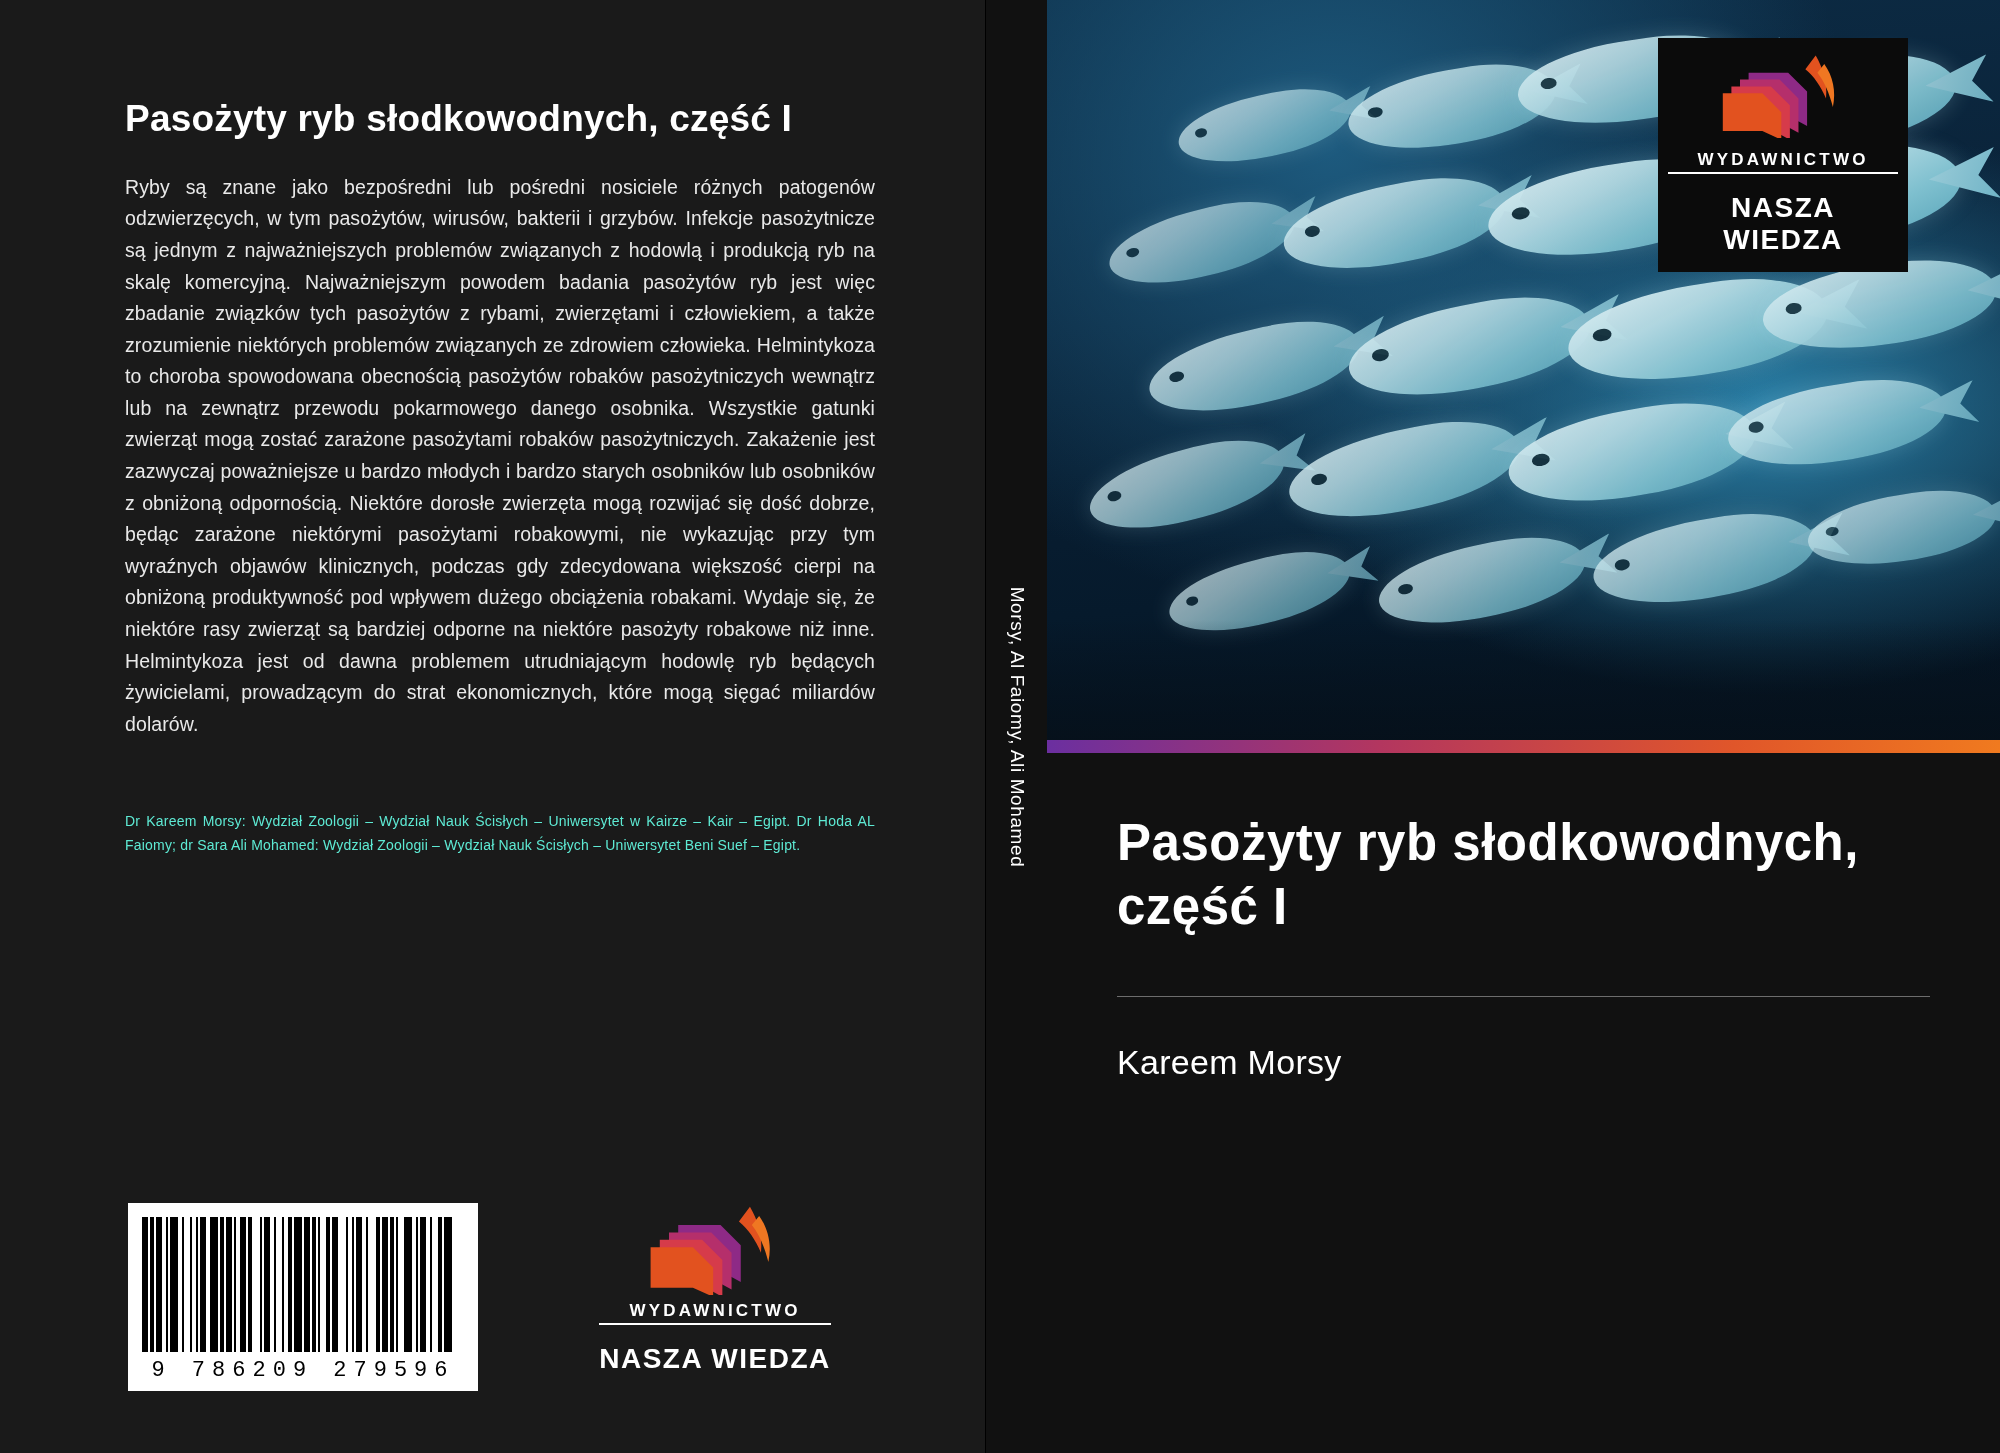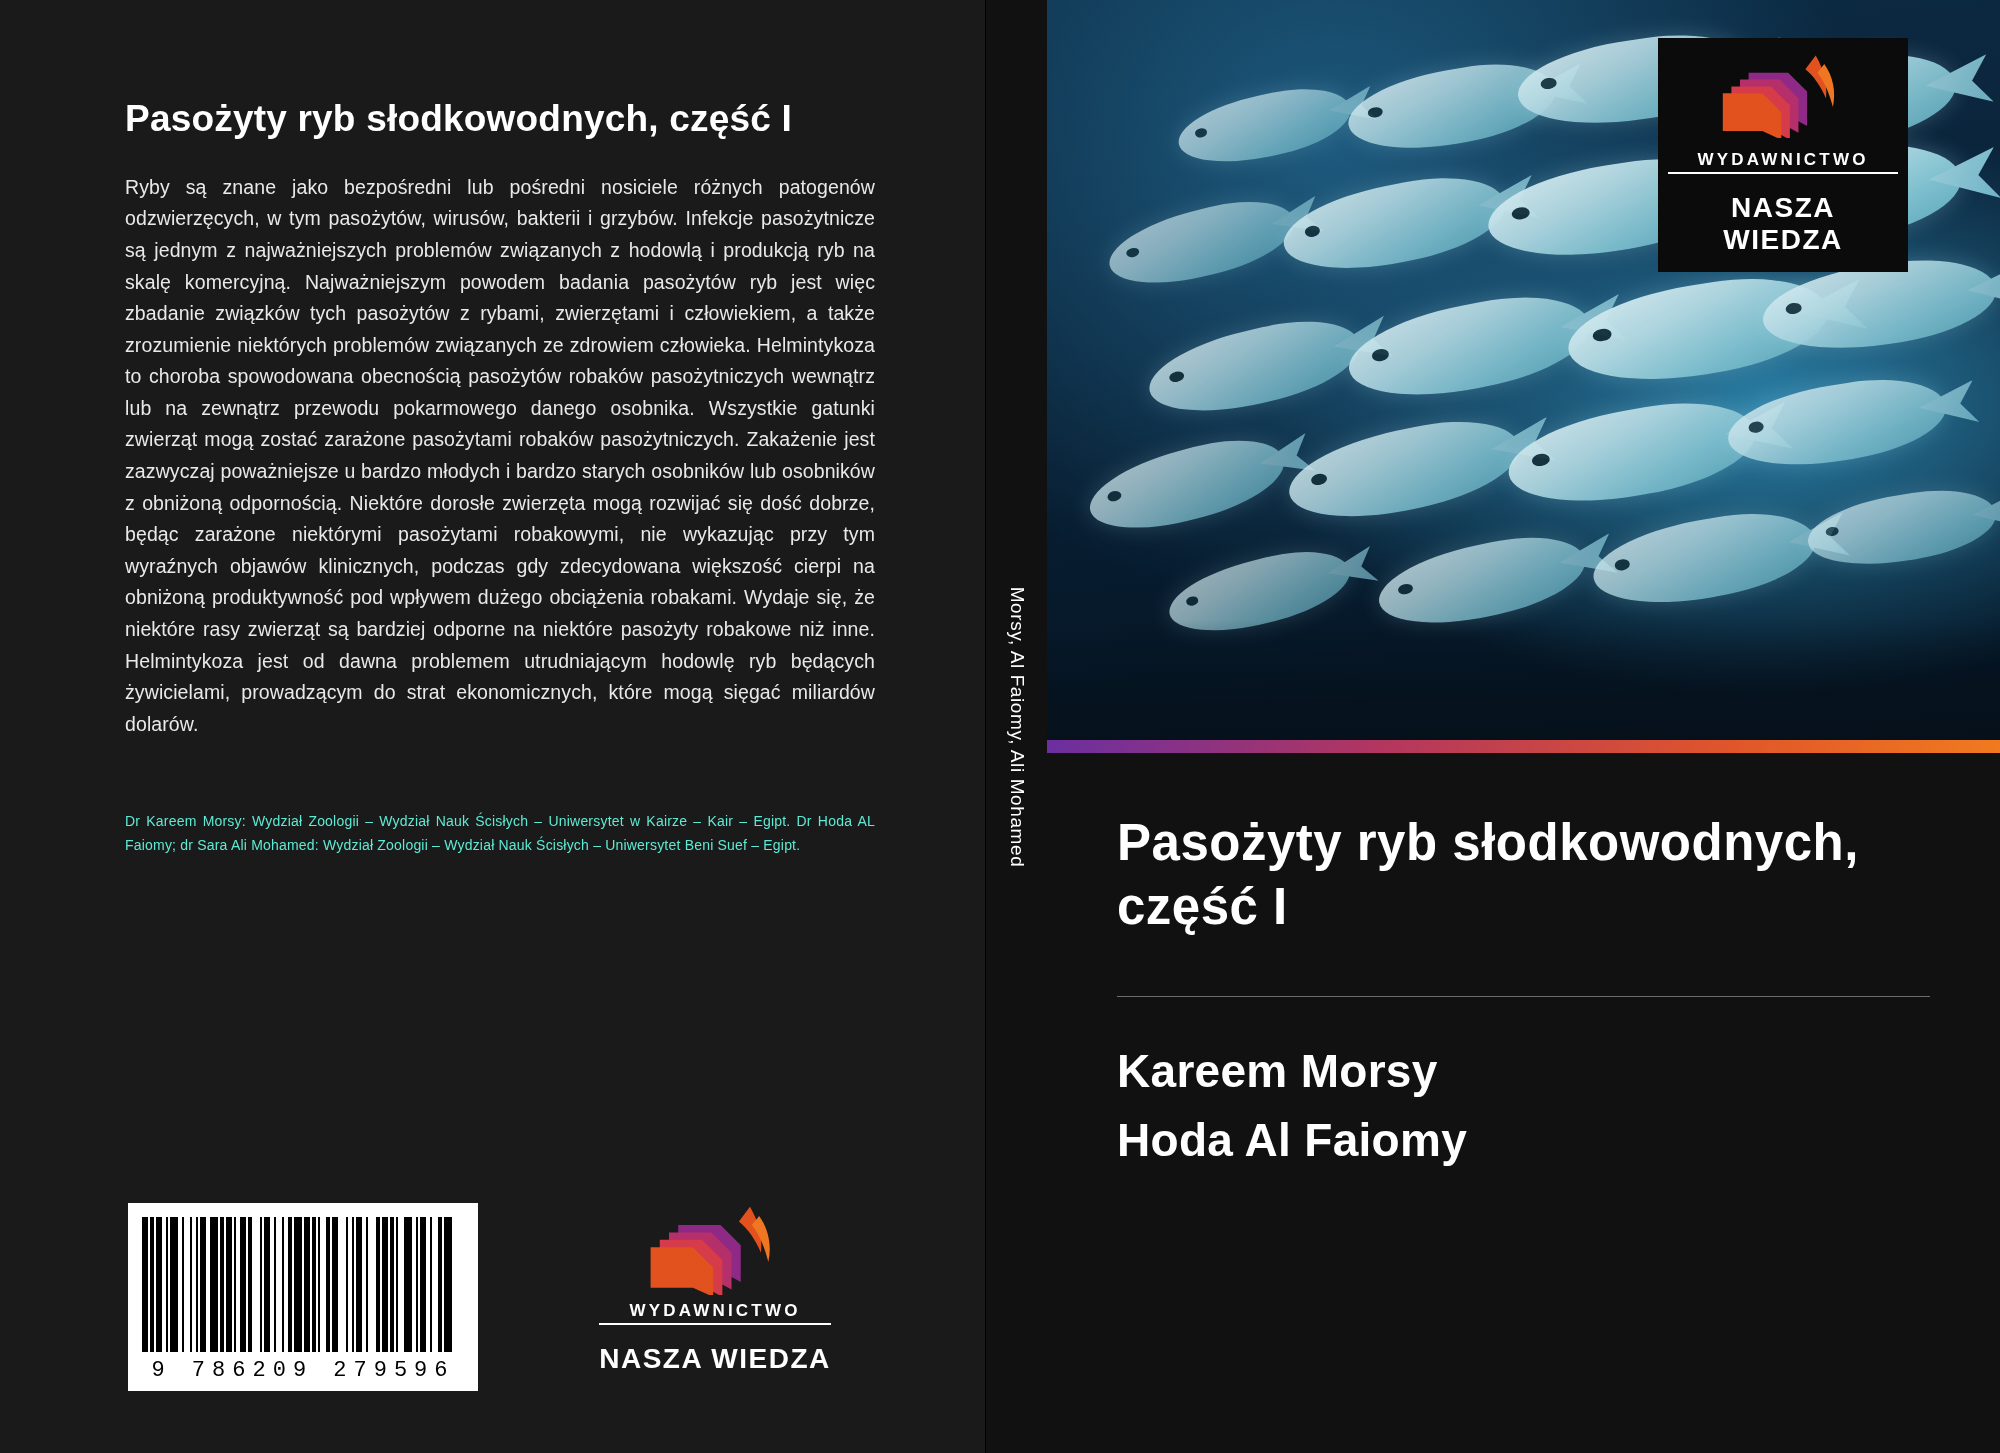--- a/index.html
+++ b/index.html
@@ -234,22 +234,22 @@
     line-height: 1.56;
     letter-spacing: 0.2px;
     margin: 0;
   }
   .rule {
     border-top: 1px solid #6d6d6d;
     margin: 56px 0 40px 0;
   }
   .author {
     color: #ffffff;
-    font-size: 46px;
-    font-weight: bold;
+    font-size: 34px;
+    font-weight: normal;
     line-height: 1.52;
     letter-spacing: 0.3px;
   }
 </style>
 </head>
 <body>
 
 <div class="cover">
 
   <div class="back">
@@ -402,17 +402,16 @@
       </div>
       <div class="pub-line1">WYDAWNICTWO</div>
       <div class="pub-line2">NASZA WIEDZA</div>
     </div>
 
     <div class="front-body">
       <h1 class="front-title">Pasożyty ryb słodkowodnych, część I</h1>
       <div class="rule"></div>
       <div>
         <div class="author">Kareem Morsy</div>
-        <div class="author">Hoda Al Faiomy</div>
       </div>
     </div>
   </div>
 </div>
 
 </body></html>

